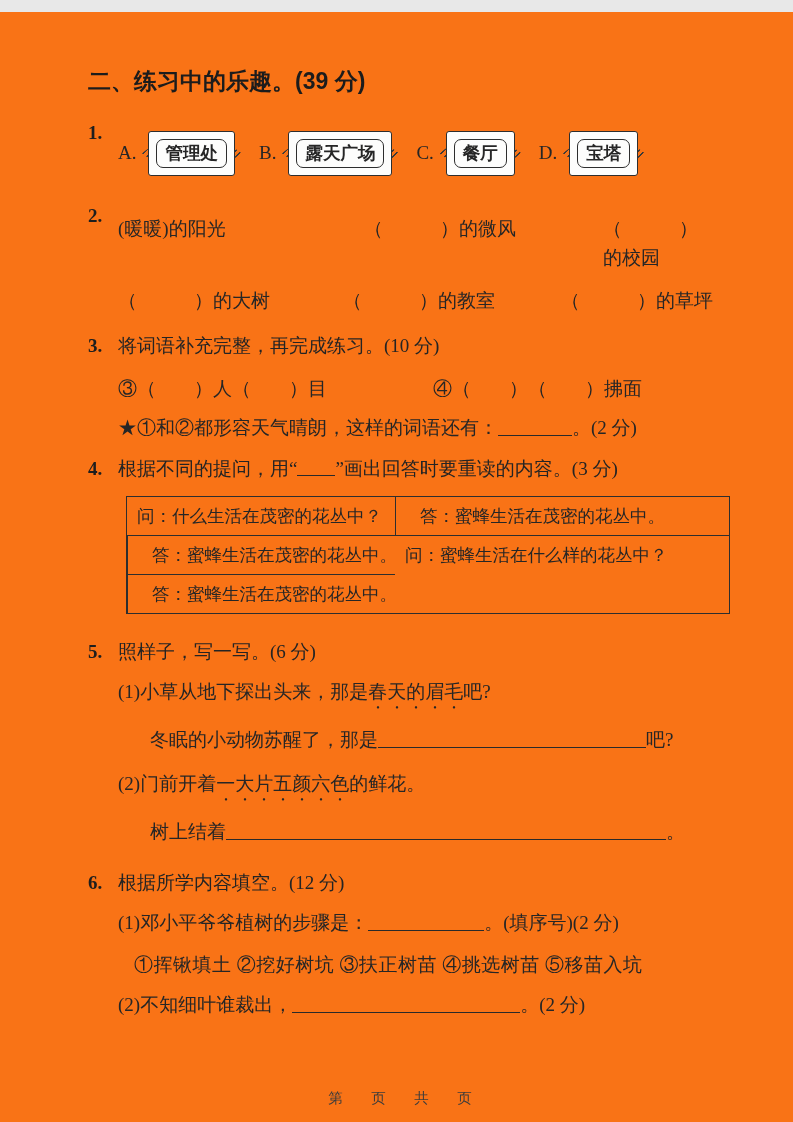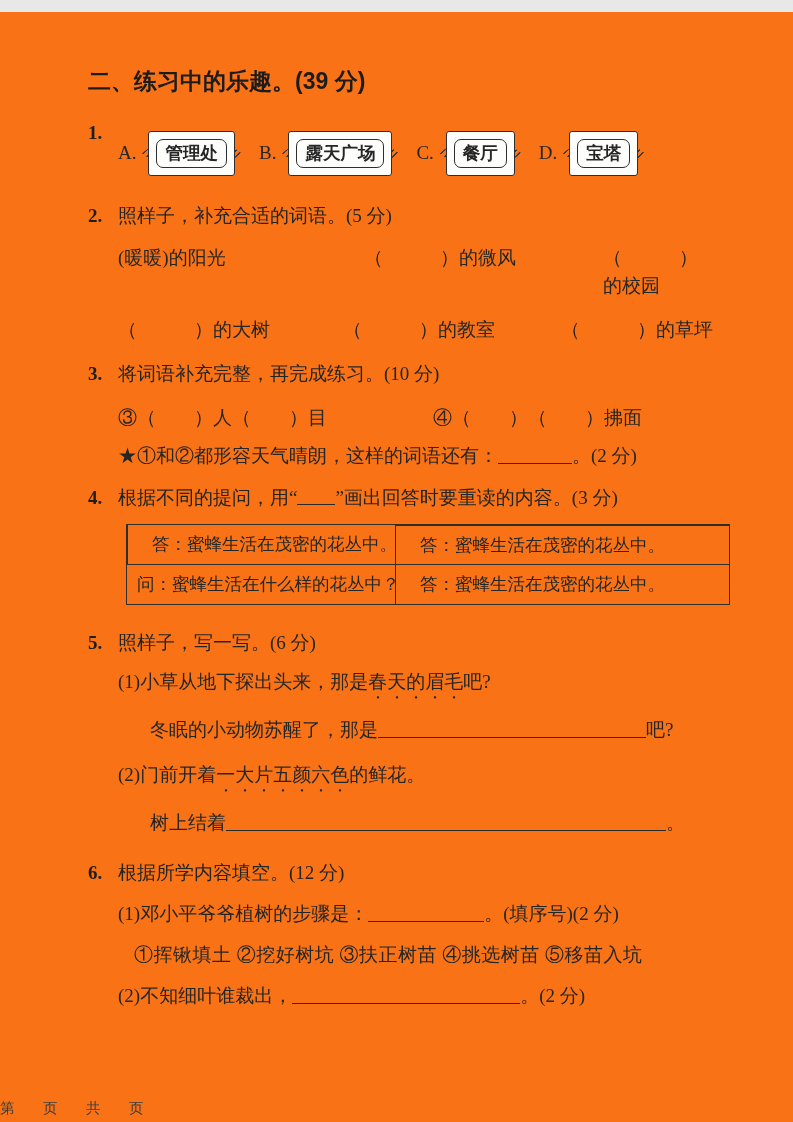--- a/index.html
+++ b/index.html
@@ -125,25 +125,26 @@
   }
 
   
   .q6 { margin-bottom: 0; }
   .q6 .line { margin-top: 12px; }
   .q6 .opts { margin-left: 16px; margin-top: 13px; letter-spacing: 0.5px; }
 
   .footer {
     position: absolute;
     left: 0; right: 0;
-    bottom: 14px;
-    text-align: left;
+    bottom: 24px;
+    text-align: center;
     font-size: 14.5px;
     color: #3c3c3c;
     letter-spacing: 7px;
+    padding-left: 14px;
   }
 </style>
 </head>
 <body>
 
 <div class="page">
 
   <div class="section-title">二、练习中的乐趣。(39 分)</div>
 
   <div class="question q1">
@@ -195,21 +196,20 @@
           </span>
         </span>
 
       </div>
     </div>
   </div>
 
   <div class="question q2">
     <span class="qnum">2.</span>
     <div class="qbody">
-      <div class="qprompt">照样子，补充合适的词语。(5 分)</div>
       <div class="word-grid r1">
         <span>(暖暖)的阳光</span>
         <span>（　　　）的微风</span>
         <span>（　　　）的校园</span>
       </div>
       <div class="word-grid r2">
         <span>（　　　）的大树</span>
         <span>（　　　）的教室</span>
         <span>（　　　）的草坪</span>
       </div>
@@ -230,20 +230,21 @@
     </div>
   </div>
 
   <div class="question q4">
     <span class="qnum">4.</span>
     <div class="qbody">
       <div class="qprompt">
         <span>根据不同的提问，用“</span><span class="blank b-q4"></span><span>”画出回答时要重读的内容。(3 分)</span>
       </div>
       <div class="qa-table">
+        <div class="qa-cell first">问：什么生活在茂密的花丛中？</div>
         <div class="qa-cell first ans">答：蜜蜂生活在茂密的花丛中。</div>
         <div class="qa-cell ans">答：蜜蜂生活在茂密的花丛中。</div>
         <div class="qa-cell">问：蜜蜂生活在什么样的花丛中？</div>
         <div class="qa-cell ans">答：蜜蜂生活在茂密的花丛中。</div>
       </div>
     </div>
   </div>
 
   <div class="question q5">
     <span class="qnum">5.</span>

